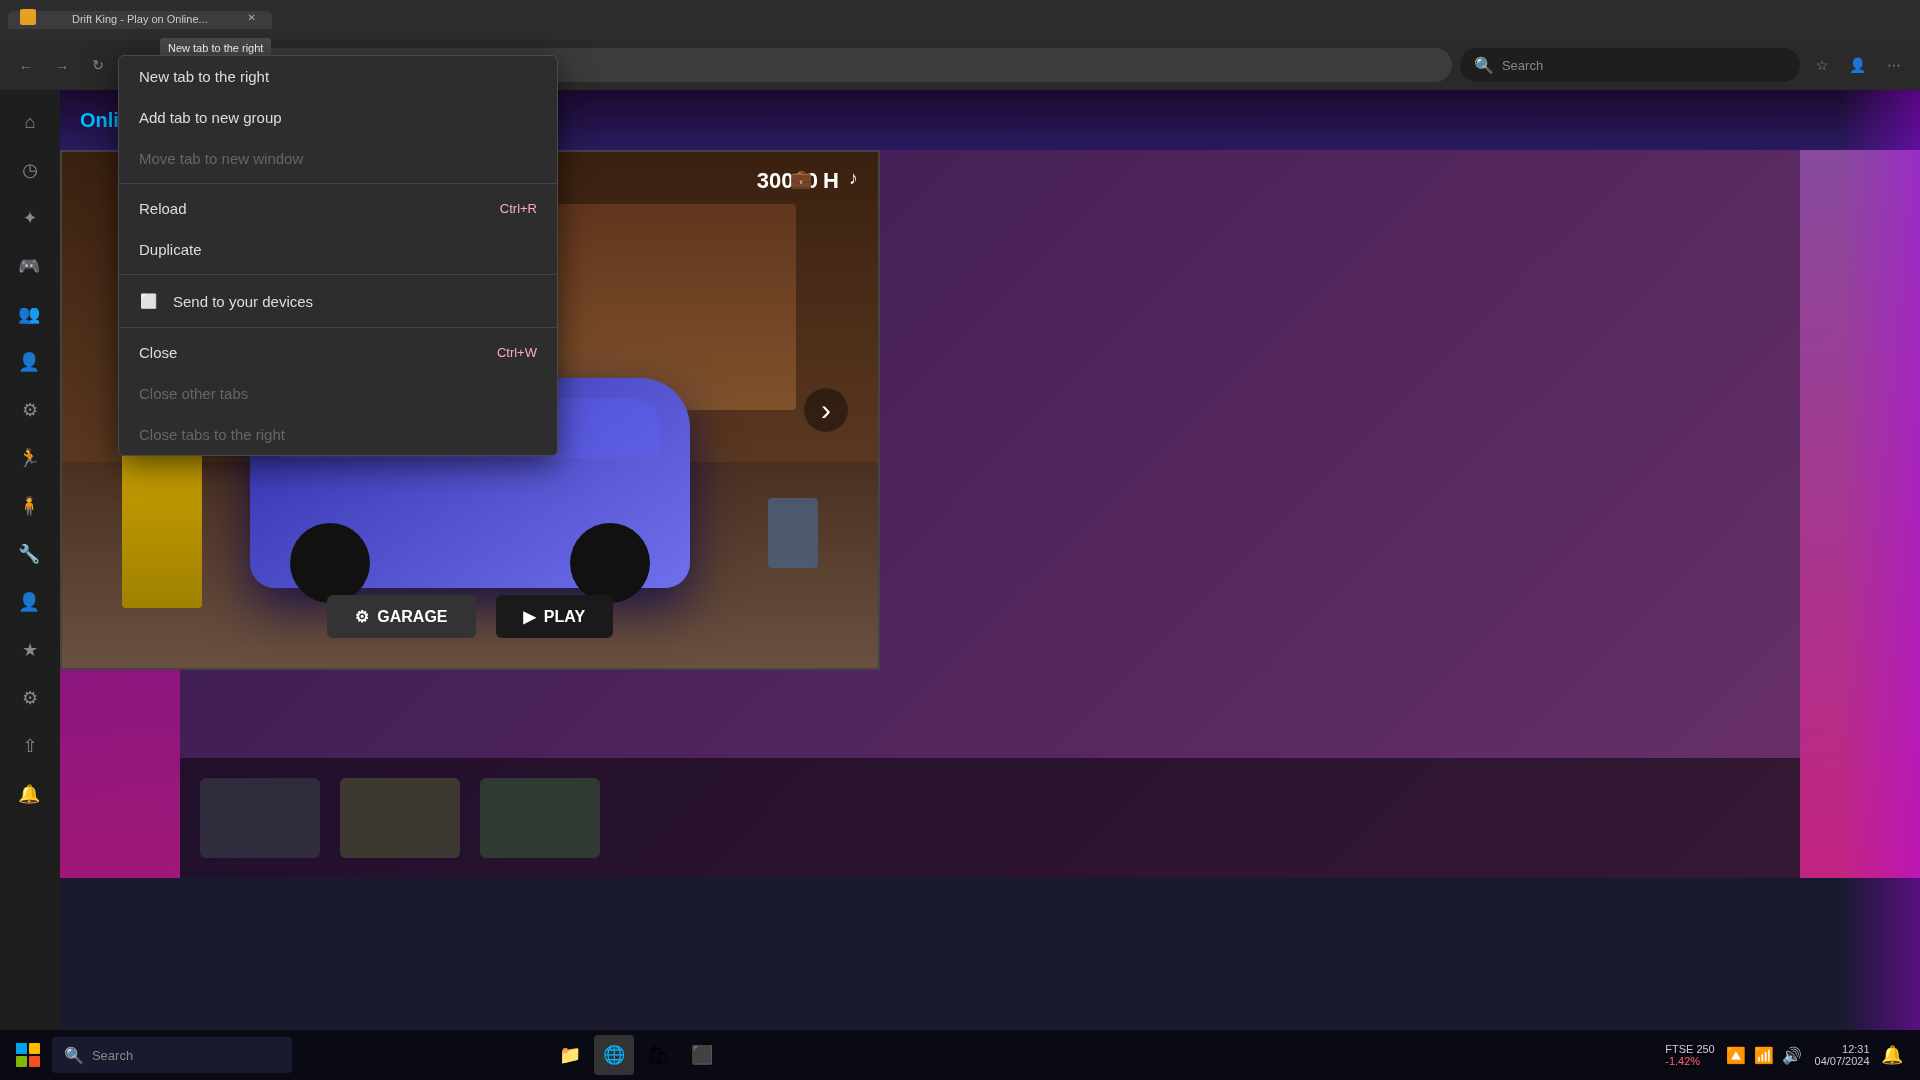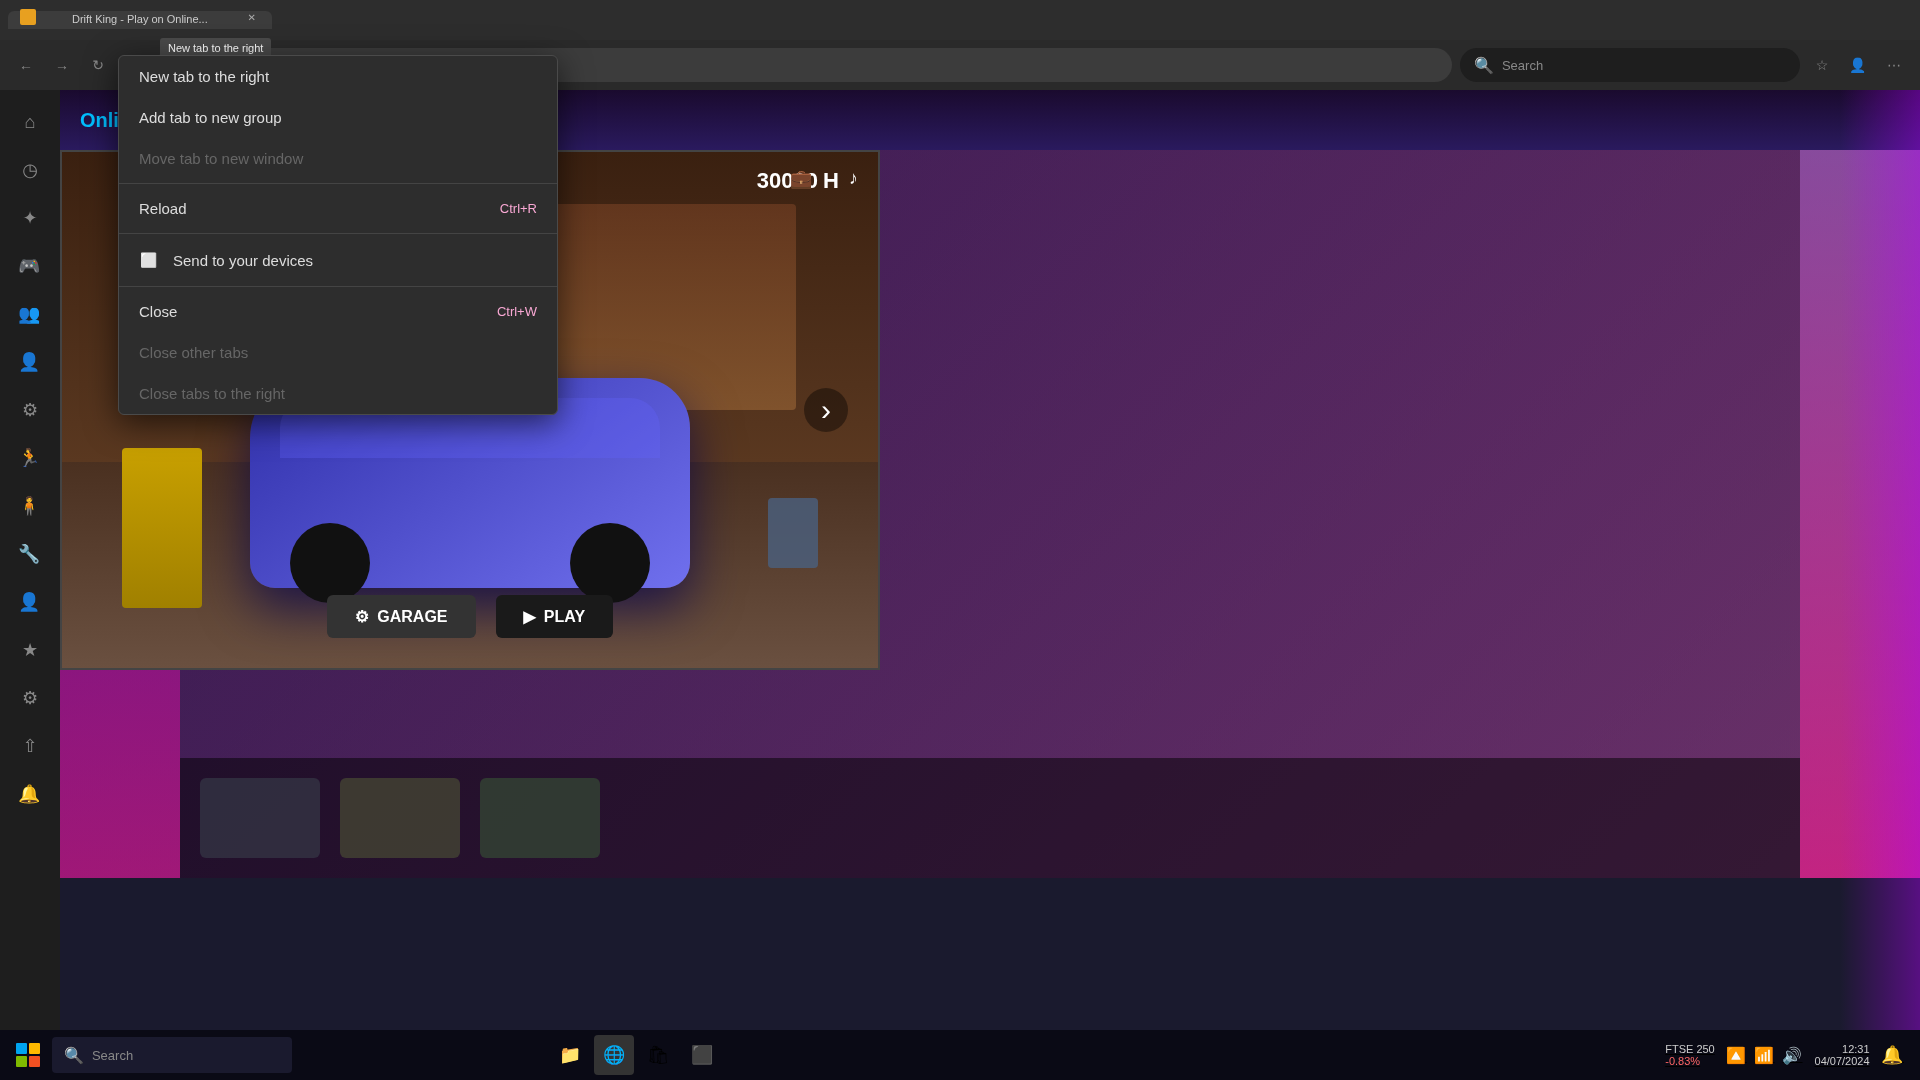--- a/index.html
+++ b/index.html
@@ -608,20 +608,23 @@
     <span>Add tab to new group</span>
   </div>
   <div class="menu-item disabled">
     <span>Move tab to new window</span>
   </div>
   <div class="menu-divider"></div>
   <div class="menu-item">
     <span>Reload</span>
     <span class="menu-shortcut">Ctrl+R</span>
   </div>
+  <div class="menu-item">
+    <span>Duplicate</span>
+  </div>
   <div class="menu-divider"></div>
   <div class="menu-item">
     <span class="menu-icon">⬜</span>
     <span>Send to your devices</span>
   </div>
   <div class="menu-divider"></div>
   <div class="menu-item">
     <span>Close</span>
     <span class="menu-shortcut">Ctrl+W</span>
   </div>
@@ -653,21 +656,21 @@
     <div class="taskbar-icon" style="background:#333;">🌐</div>
     <div class="taskbar-icon">🛍</div>
     <div class="taskbar-icon">⬛</div>
   </div>
 
   <div style="flex:1;"></div>
 
   <div class="taskbar-right">
     <div style="font-size:11px;color:#ccc;white-space:nowrap;">
       <span>FTSE 250</span><br>
-      <span class="stock-down">-0.83%</span>
+      <span class="stock-down">-1.42%</span>
     </div>
 
     <div style="display:flex;gap:8px;align-items:center;color:#ccc;font-size:16px;">
       <span>🔼</span>
       <span>📶</span>
       <span>🔊</span>
     </div>
 
     <div class="taskbar-clock">
       <span>12:31</span>

